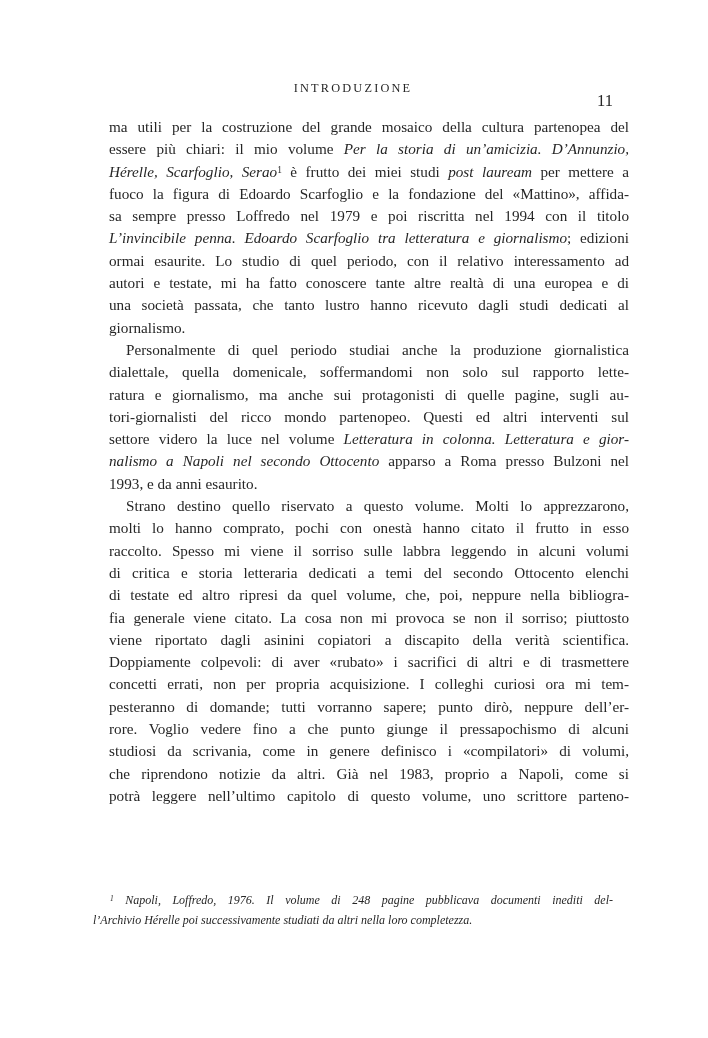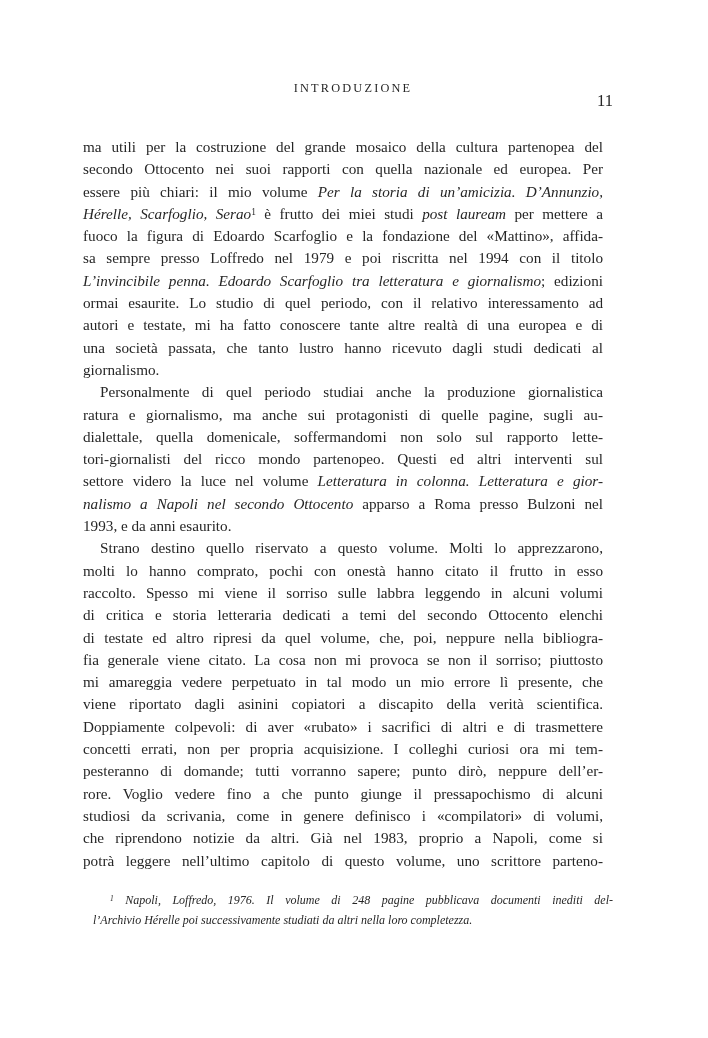--- a/index.html
+++ b/index.html
@@ -34,24 +34,23 @@
     text-transform: uppercase;
   }
   .page-number {
     position: absolute;
     right: 0;
     top: 12px;
     font-size: 16.5px;
   }
   .body-text {
     position: absolute;
-    left: 83px;
+    left: 109px;
     top: 116px;
     width: 520px;
-    margin-top: 20px;
   }
   .body-text .line {
     font-size: 15.2px;
     line-height: 22.3px;
     height: 22.3px;
     text-align: justify;
     text-align-last: justify;
     text-justify: inter-word;
   }
   .footnote {
@@ -81,44 +80,42 @@
 </head>
 <body>
 
 <div class="page" style="color: rgb(38, 38, 38); background: rgb(255, 255, 255); border-radius: 15px;">
   <div class="pagehead">
     <span class="running-title">INTRODUZIONE</span>
     <span class="page-number">11</span>
   </div>
   <div class="body-text">
       <div class="line"><span>ma utili per la costruzione del grande mosaico della cultura partenopea del</span></div>
-      <div class="line"><span>secondo Ottocento nei suoi rapporti con quella nazionale ed europea. Per</span></div>
       <div class="line"><span>essere più chiari: il mio volume </span><span class="it">Per la storia di un’amicizia. D’Annunzio,</span></div>
       <div class="line"><span class="it">Hérelle, Scarfoglio, Serao</span><span class="sup">1</span><span> è frutto dei miei studi </span><span class="it">post lauream</span><span> per mettere a</span></div>
       <div class="line"><span>fuoco la figura di Edoardo Scarfoglio e la fondazione del «Mattino», affida-</span></div>
       <div class="line"><span>sa sempre presso Loffredo nel 1979 e poi riscritta nel 1994 con il titolo</span></div>
       <div class="line"><span class="it">L’invincibile penna. Edoardo Scarfoglio tra letteratura e giornalismo</span><span>; edizioni</span></div>
       <div class="line"><span>ormai esaurite. Lo studio di quel periodo, con il relativo interessamento ad</span></div>
       <div class="line"><span>autori e testate, mi ha fatto conoscere tante altre realtà di una europea e di</span></div>
       <div class="line"><span>una società passata, che tanto lustro hanno ricevuto dagli studi dedicati al</span></div>
       <div class="line end"><span>giornalismo.</span></div>
       <div class="line ind"><span>Personalmente di quel periodo studiai anche la produzione giornalistica</span></div>
+      <div class="line"><span>dialettale, quella domenicale, soffermandomi non solo sul rapporto lette-</span></div>
       <div class="line"><span>ratura e giornalismo, ma anche sui protagonisti di quelle pagine, sugli au-</span></div>
-      <div class="line"><span>dialettale, quella domenicale, soffermandomi non solo sul rapporto lette-</span></div>
       <div class="line"><span>tori-giornalisti del ricco mondo partenopeo. Questi ed altri interventi sul</span></div>
       <div class="line"><span>settore videro la luce nel volume </span><span class="it">Letteratura in colonna. Letteratura e gior-</span></div>
       <div class="line"><span class="it">nalismo a Napoli nel secondo Ottocento</span><span> apparso a Roma presso Bulzoni nel</span></div>
       <div class="line end"><span>1993, e da anni esaurito.</span></div>
       <div class="line ind"><span>Strano destino quello riservato a questo volume. Molti lo apprezzarono,</span></div>
       <div class="line"><span>molti lo hanno comprato, pochi con onestà hanno citato il frutto in esso</span></div>
       <div class="line"><span>raccolto. Spesso mi viene il sorriso sulle labbra leggendo in alcuni volumi</span></div>
       <div class="line"><span>di critica e storia letteraria dedicati a temi del secondo Ottocento elenchi</span></div>
       <div class="line"><span>di testate ed altro ripresi da quel volume, che, poi, neppure nella bibliogra-</span></div>
       <div class="line"><span>fia generale viene citato. La cosa non mi provoca se non il sorriso; piuttosto</span></div>
-      <div class="line"><span>mi amareggia vedere perpetuato in tal modo un mio errore lì presente, che</span></div>
       <div class="line"><span>viene riportato dagli asinini copiatori a discapito della verità scientifica.</span></div>
       <div class="line"><span>Doppiamente colpevoli: di aver «rubato» i sacrifici di altri e di trasmettere</span></div>
       <div class="line"><span>concetti errati, non per propria acquisizione. I colleghi curiosi ora mi tem-</span></div>
       <div class="line"><span>pesteranno di domande; tutti vorranno sapere; punto dirò, neppure dell’er-</span></div>
       <div class="line"><span>rore. Voglio vedere fino a che punto giunge il pressapochismo di alcuni</span></div>
       <div class="line"><span>studiosi da scrivania, come in genere definisco i «compilatori» di volumi,</span></div>
       <div class="line"><span>che riprendono notizie da altri. Già nel 1983, proprio a Napoli, come si</span></div>
       <div class="line"><span>potrà leggere nell’ultimo capitolo di questo volume, uno scrittore parteno-</span></div>
     </div>
   <div class="footnote">

